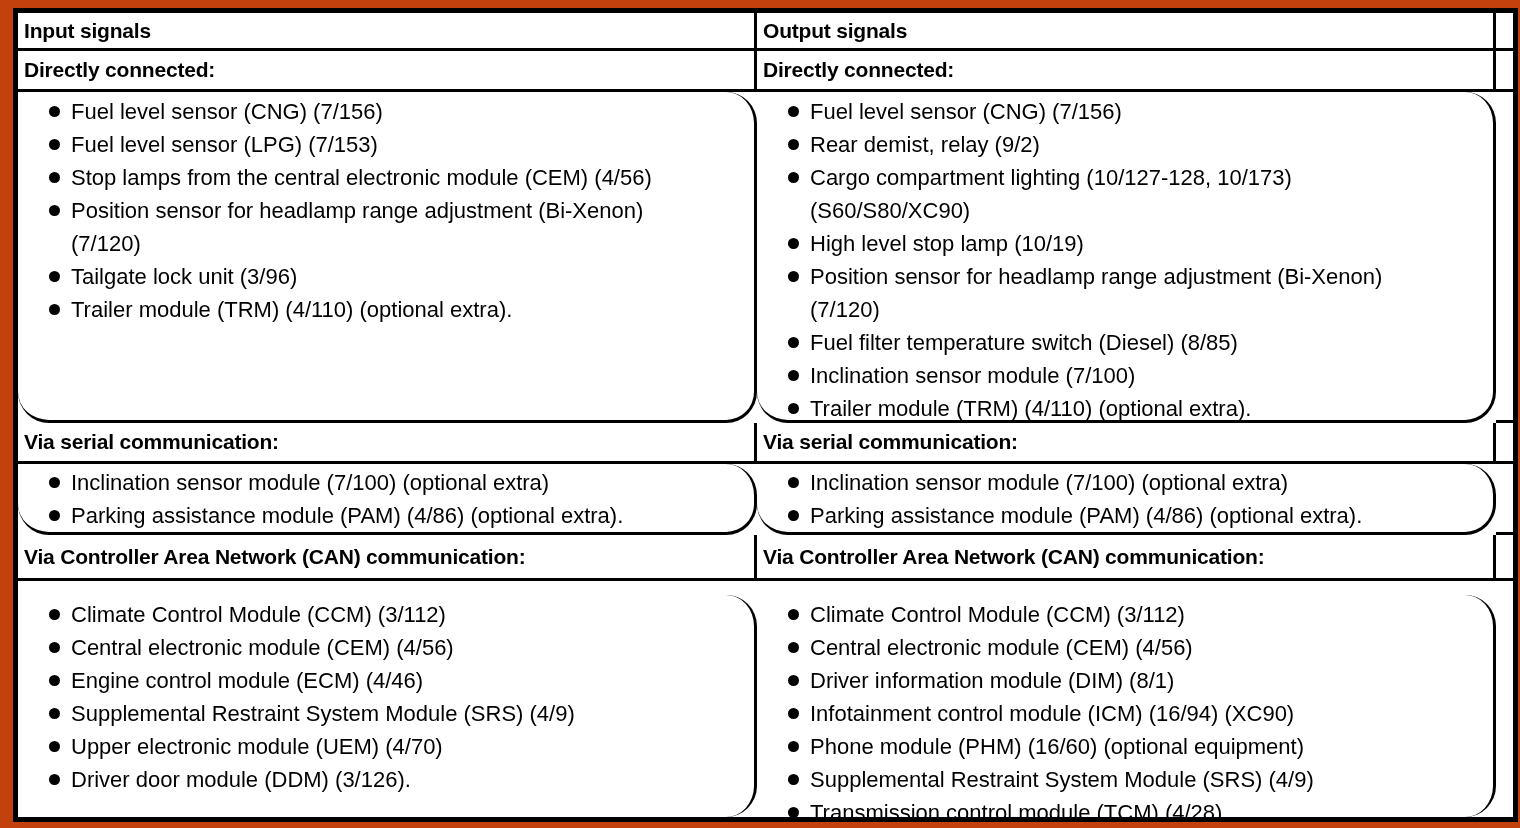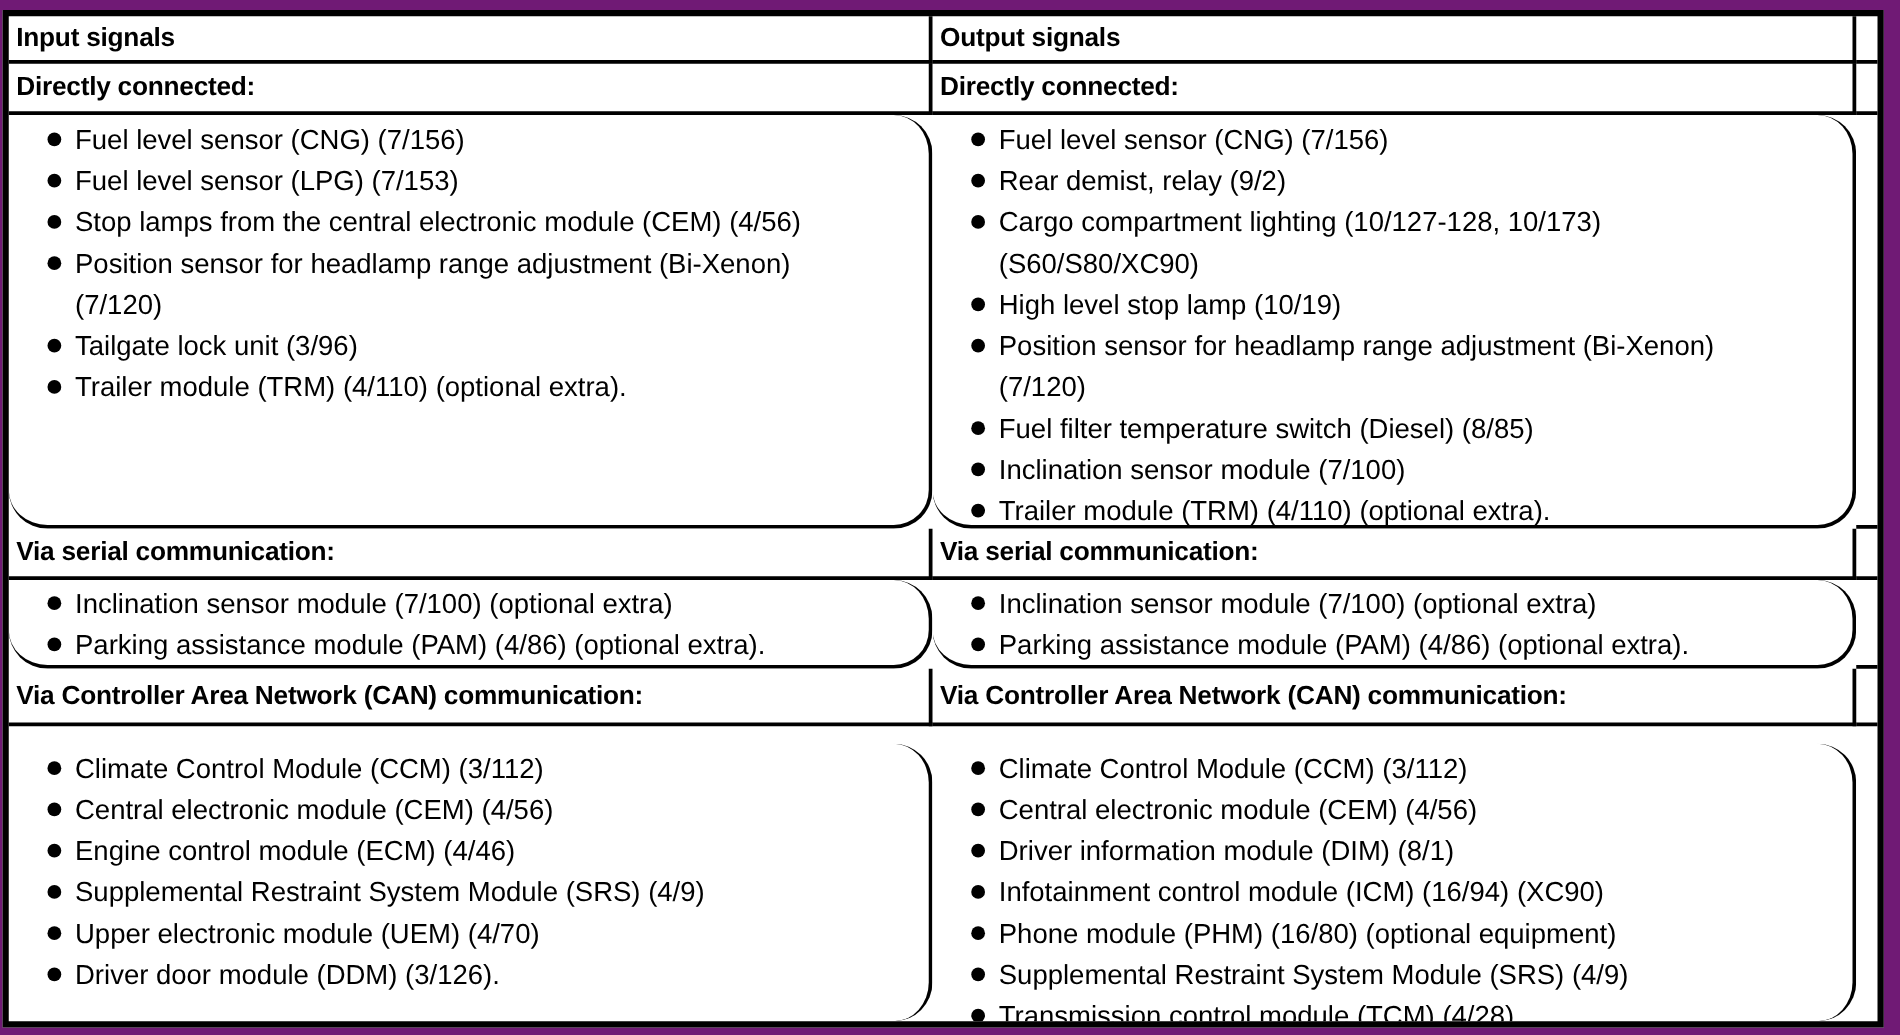--- a/index.html
+++ b/index.html
@@ -6,22 +6,22 @@
     margin: 0;
     padding: 0;
     background: #ffffff;
     color: #000000;
     font-family: "Liberation Sans", sans-serif;
   }
   .page {
     width: 1520px;
     height: 828px;
     box-sizing: border-box;
-    padding: 8px 0 0 2px;
-    background: #701a75;
+    padding: 8px 0 0 13px;
+    background: #c2410c;
   }
   .tbl {
     display: grid;
     grid-template-columns: 739px 739px 17px;
     grid-template-rows: 38px 41px 331px 41px 71px 46px auto;
     width: 1505px;
     height: 814px;
     box-sizing: border-box;
     border: 5px solid #000000;
     background: #ffffff;
@@ -207,21 +207,21 @@
         <div class="item">
           <span class="dot"></span>
           <span class="txt">Driver information module (DIM) (8/1)</span>
         </div>
         <div class="item">
           <span class="dot"></span>
           <span class="txt">Infotainment control module (ICM) (16/94) (XC90)</span>
         </div>
         <div class="item">
           <span class="dot"></span>
-          <span class="txt">Phone module (PHM) (16/80) (optional equipment)</span>
+          <span class="txt">Phone module (PHM) (16/60) (optional equipment)</span>
         </div>
         <div class="item">
           <span class="dot"></span>
           <span class="txt">Supplemental Restraint System Module (SRS) (4/9)</span>
         </div>
         <div class="item">
           <span class="dot"></span>
           <span class="txt">Transmission control module (TCM) (4/28).</span>
         </div>
       </div>

